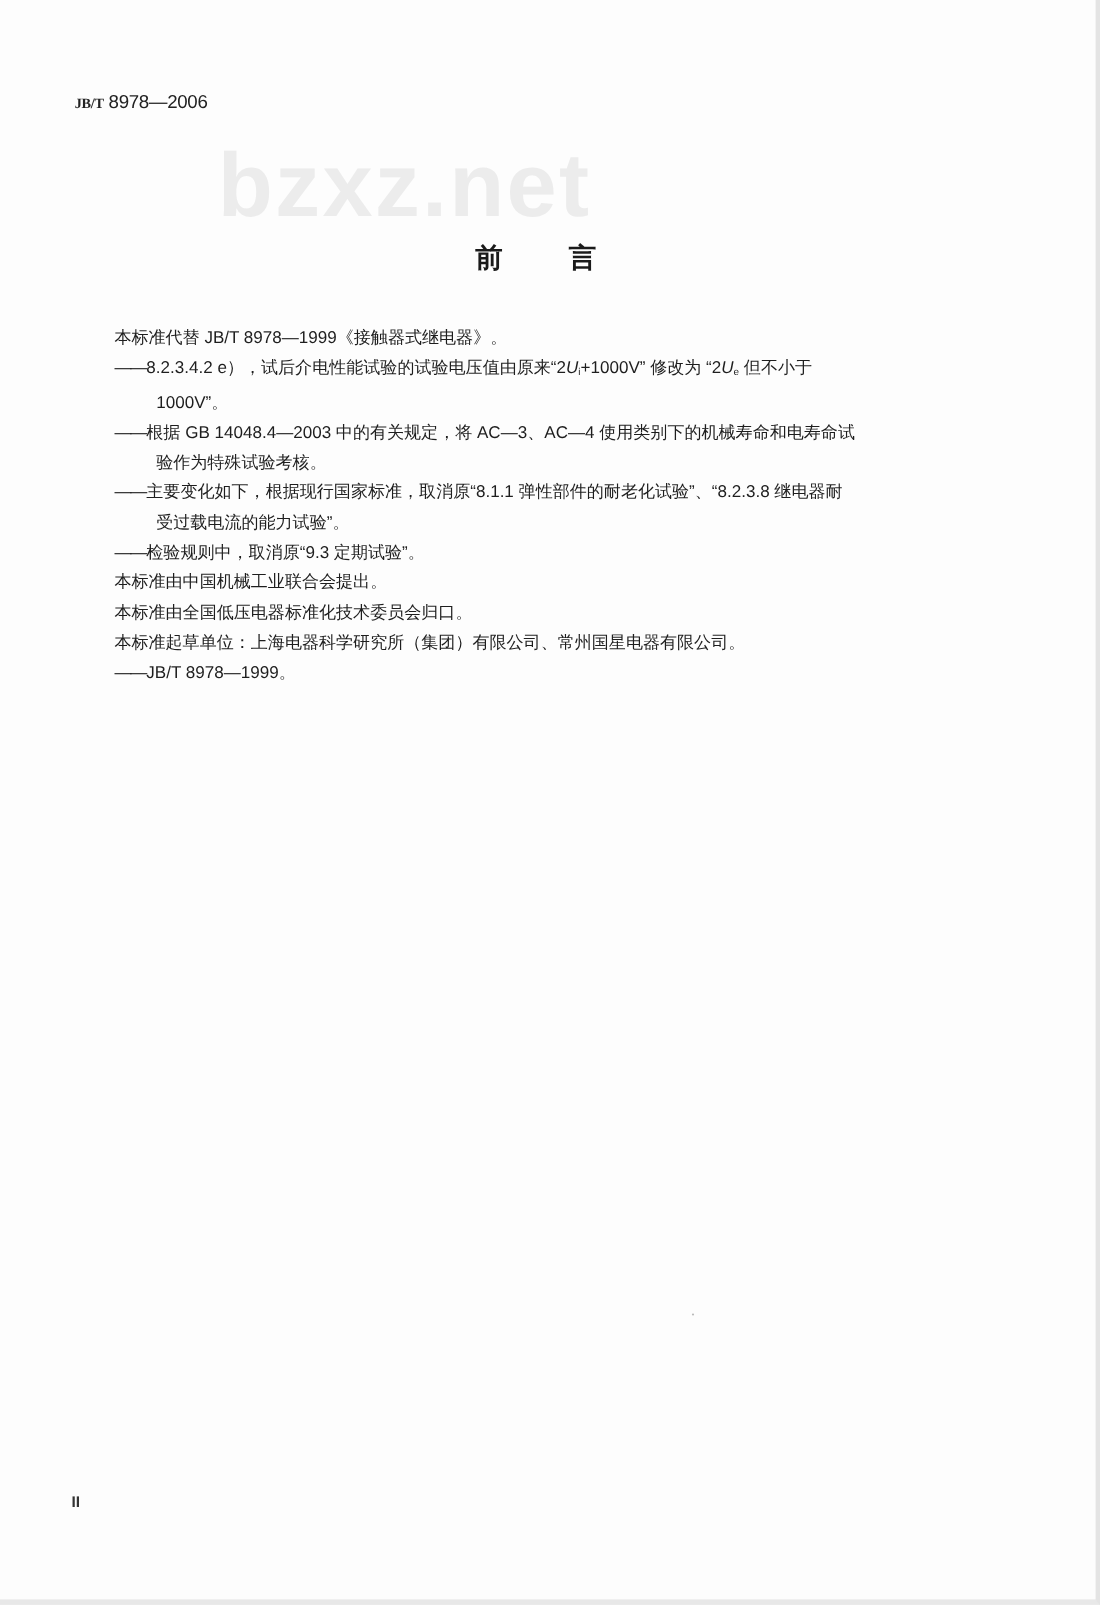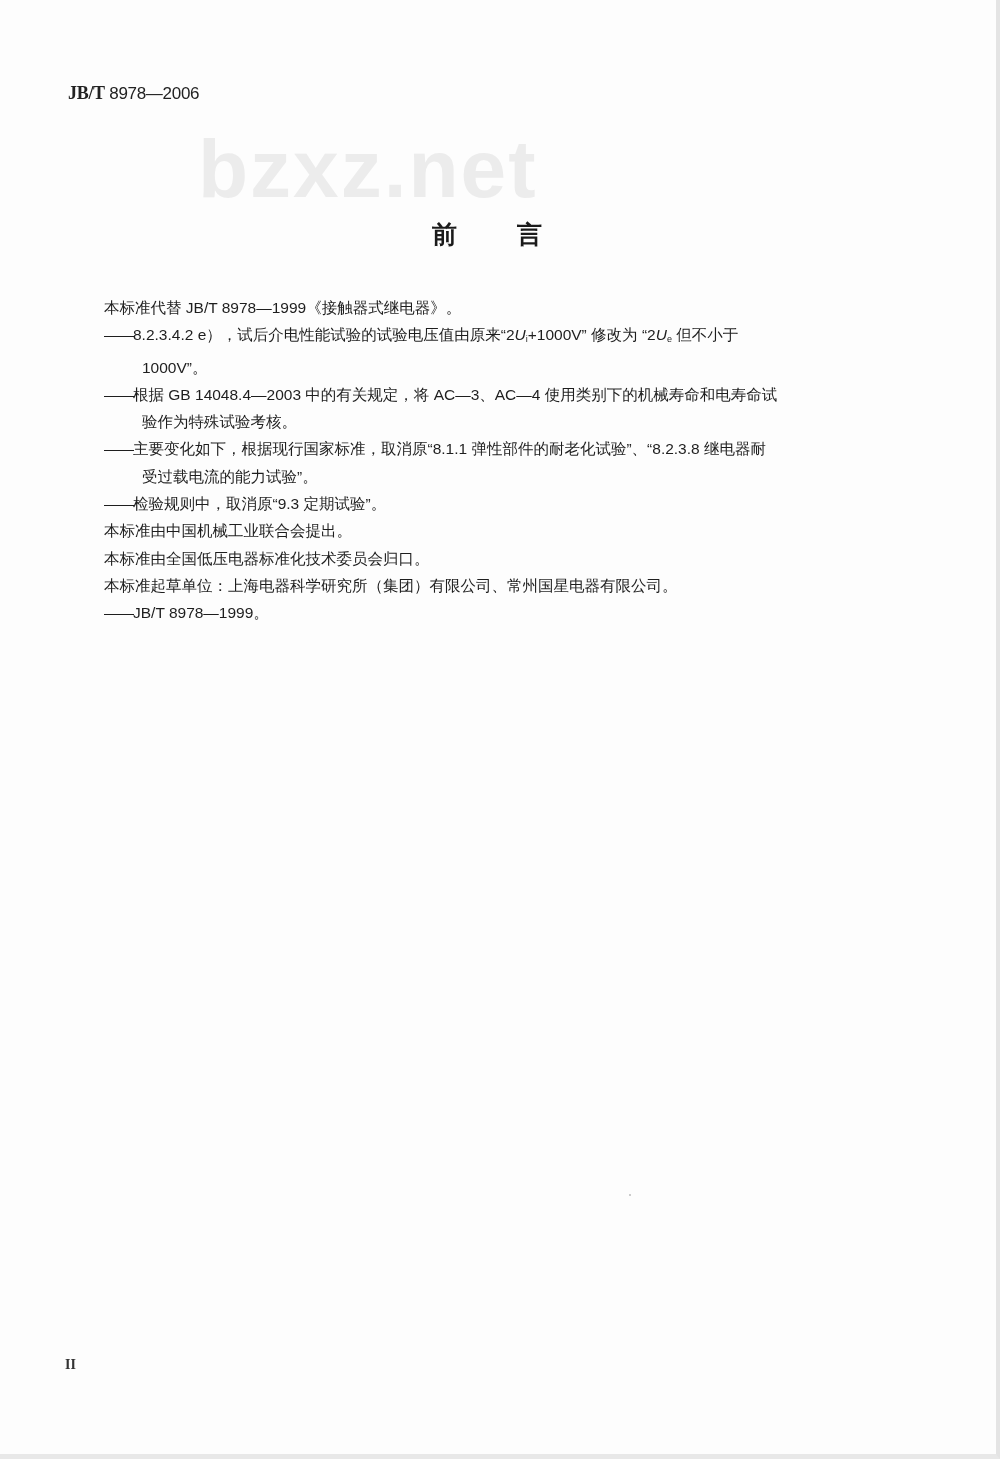--- a/index.html
+++ b/index.html
@@ -30,21 +30,21 @@
       left: 68px;
       top: 83px;
       font-family: "Liberation Sans", "DejaVu Sans", sans-serif;
       font-size: 17px;
       color: #222;
       letter-spacing: -0.3px;
     }
     .std-code .code-prefix {
       font-family: "Liberation Serif", "DejaVu Serif", serif;
       font-weight: bold;
-      font-size: 18px;
+      font-size: 13px;
     }
     .watermark {
       position: absolute;
       left: 198px;
       top: 128px;
       font-family: "Liberation Sans", "DejaVu Sans", sans-serif;
       font-weight: bold;
       font-size: 82px;
       letter-spacing: 2px;
       color: #ececec;
@@ -97,21 +97,21 @@
       font-style: italic;
     }
     sub {
       font-size: 9px;
       vertical-align: -2px;
     }
     .page-num {
       position: absolute;
       left: 65px;
       top: 1357px;
-      font-family: Liberation Serif, serif;
+      font-family: Liberation Sans, sans-serif;
       font-weight: bold;
       font-size: 14px;
       color: #333;
     }
     .speck {
       position: absolute;
       left: 629px;
       top: 1194px;
       width: 2px;
       height: 2px;

